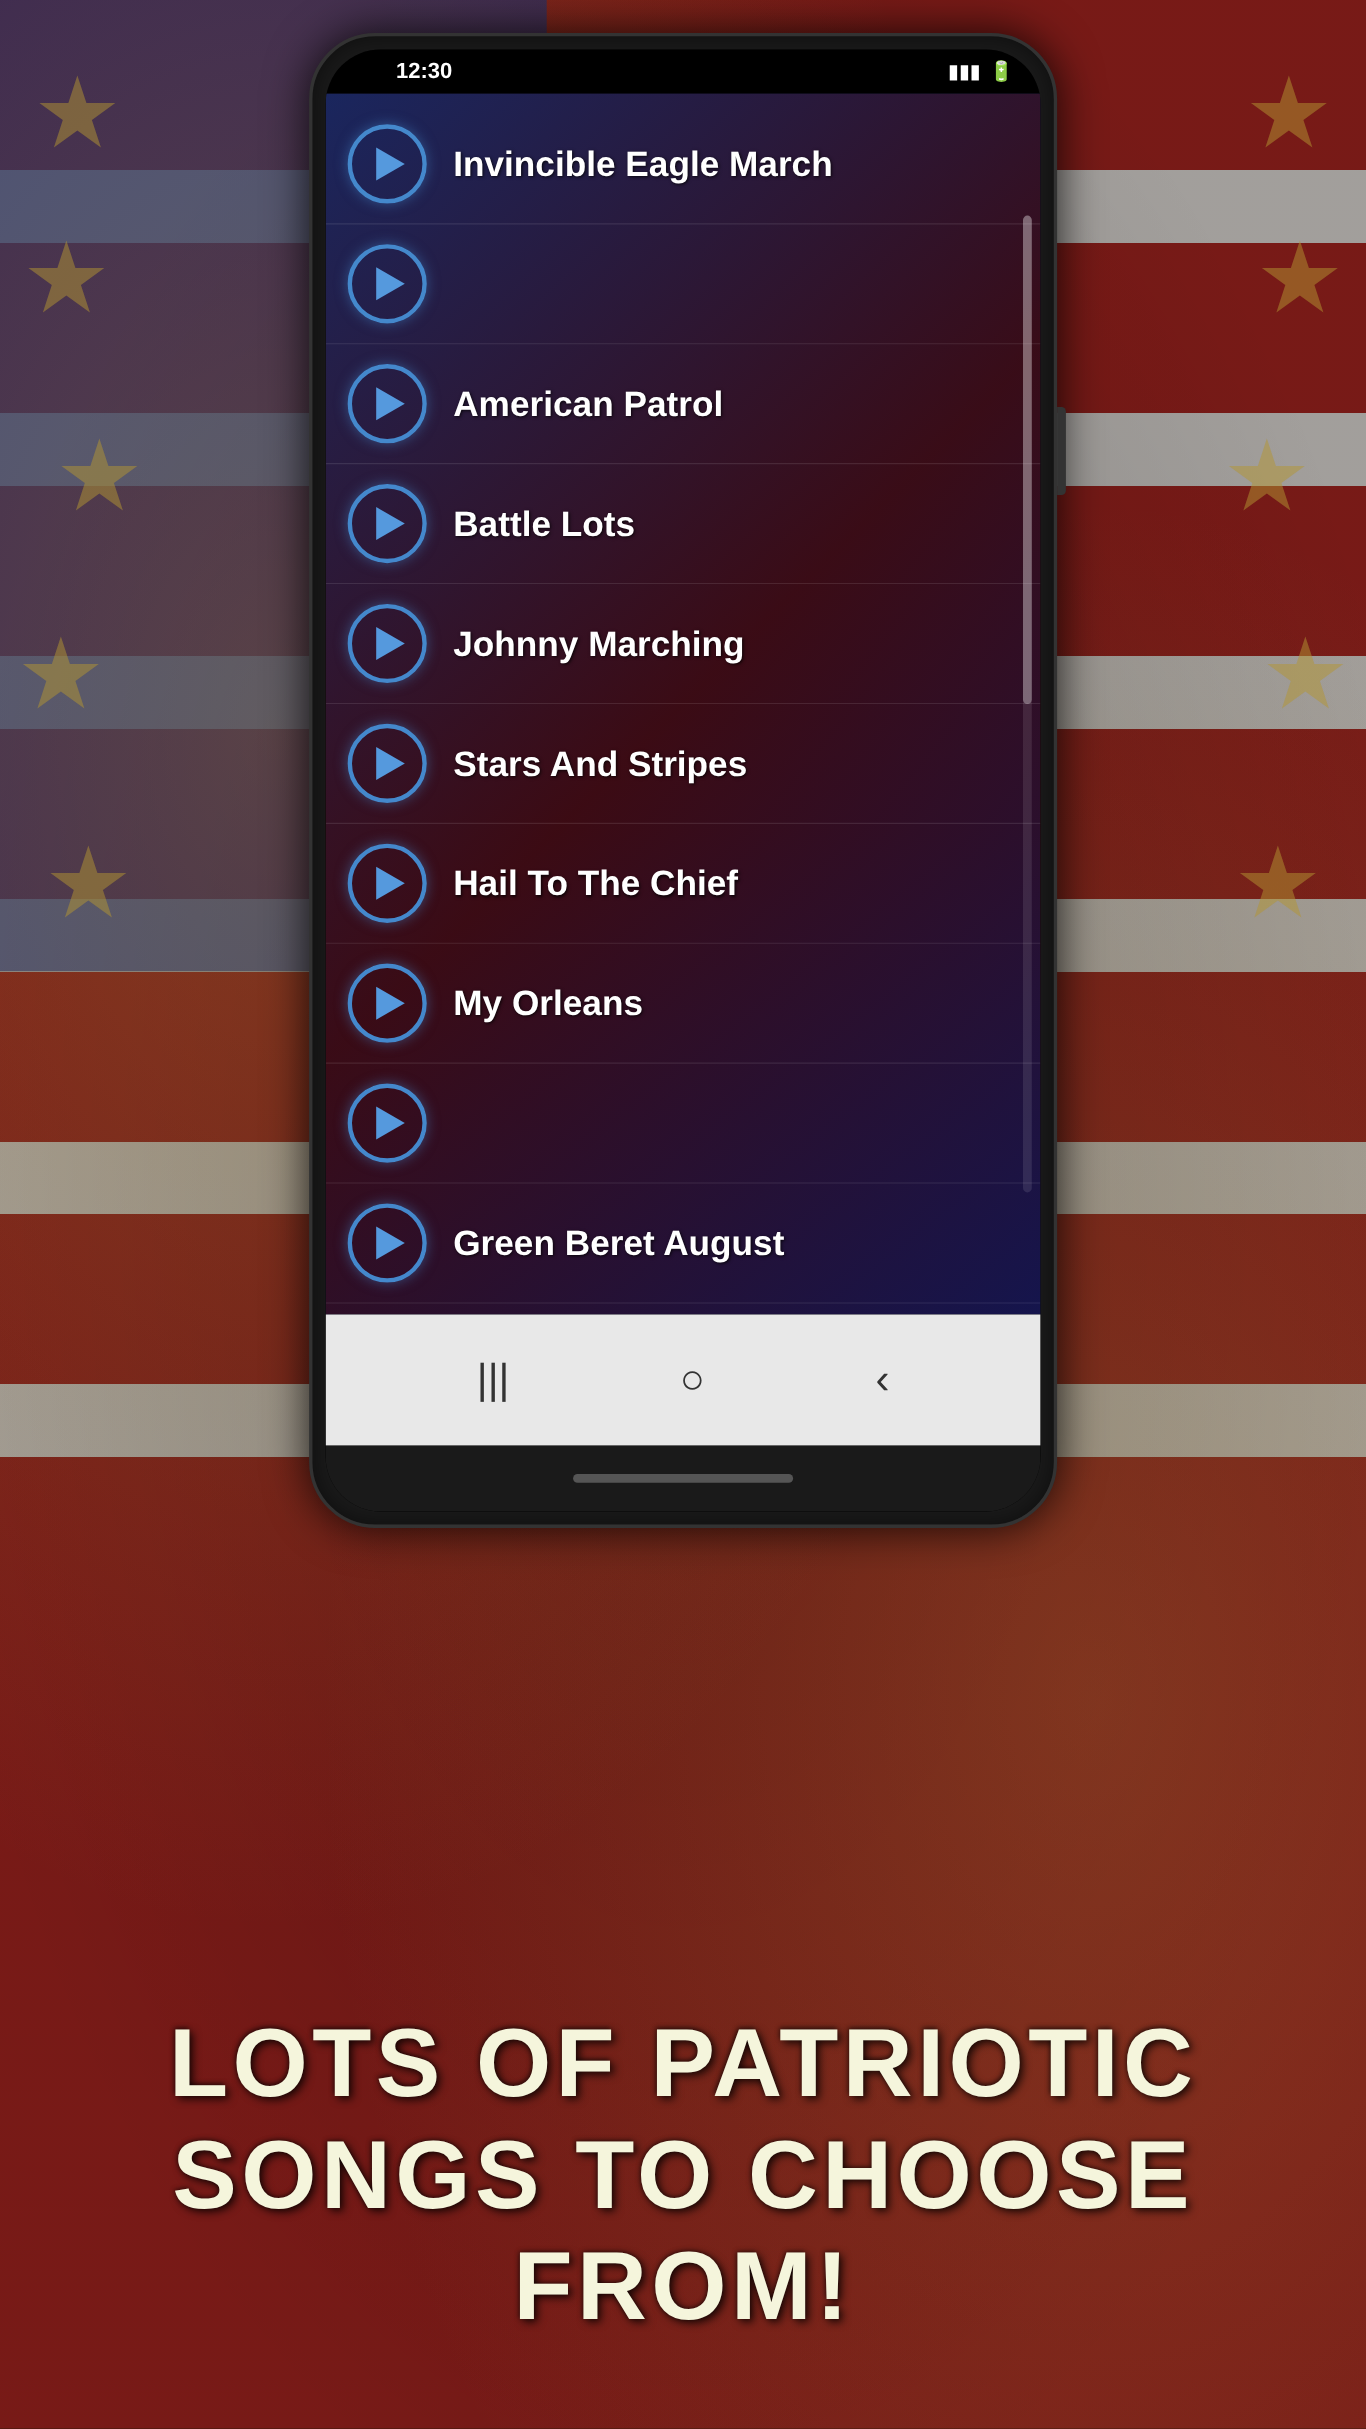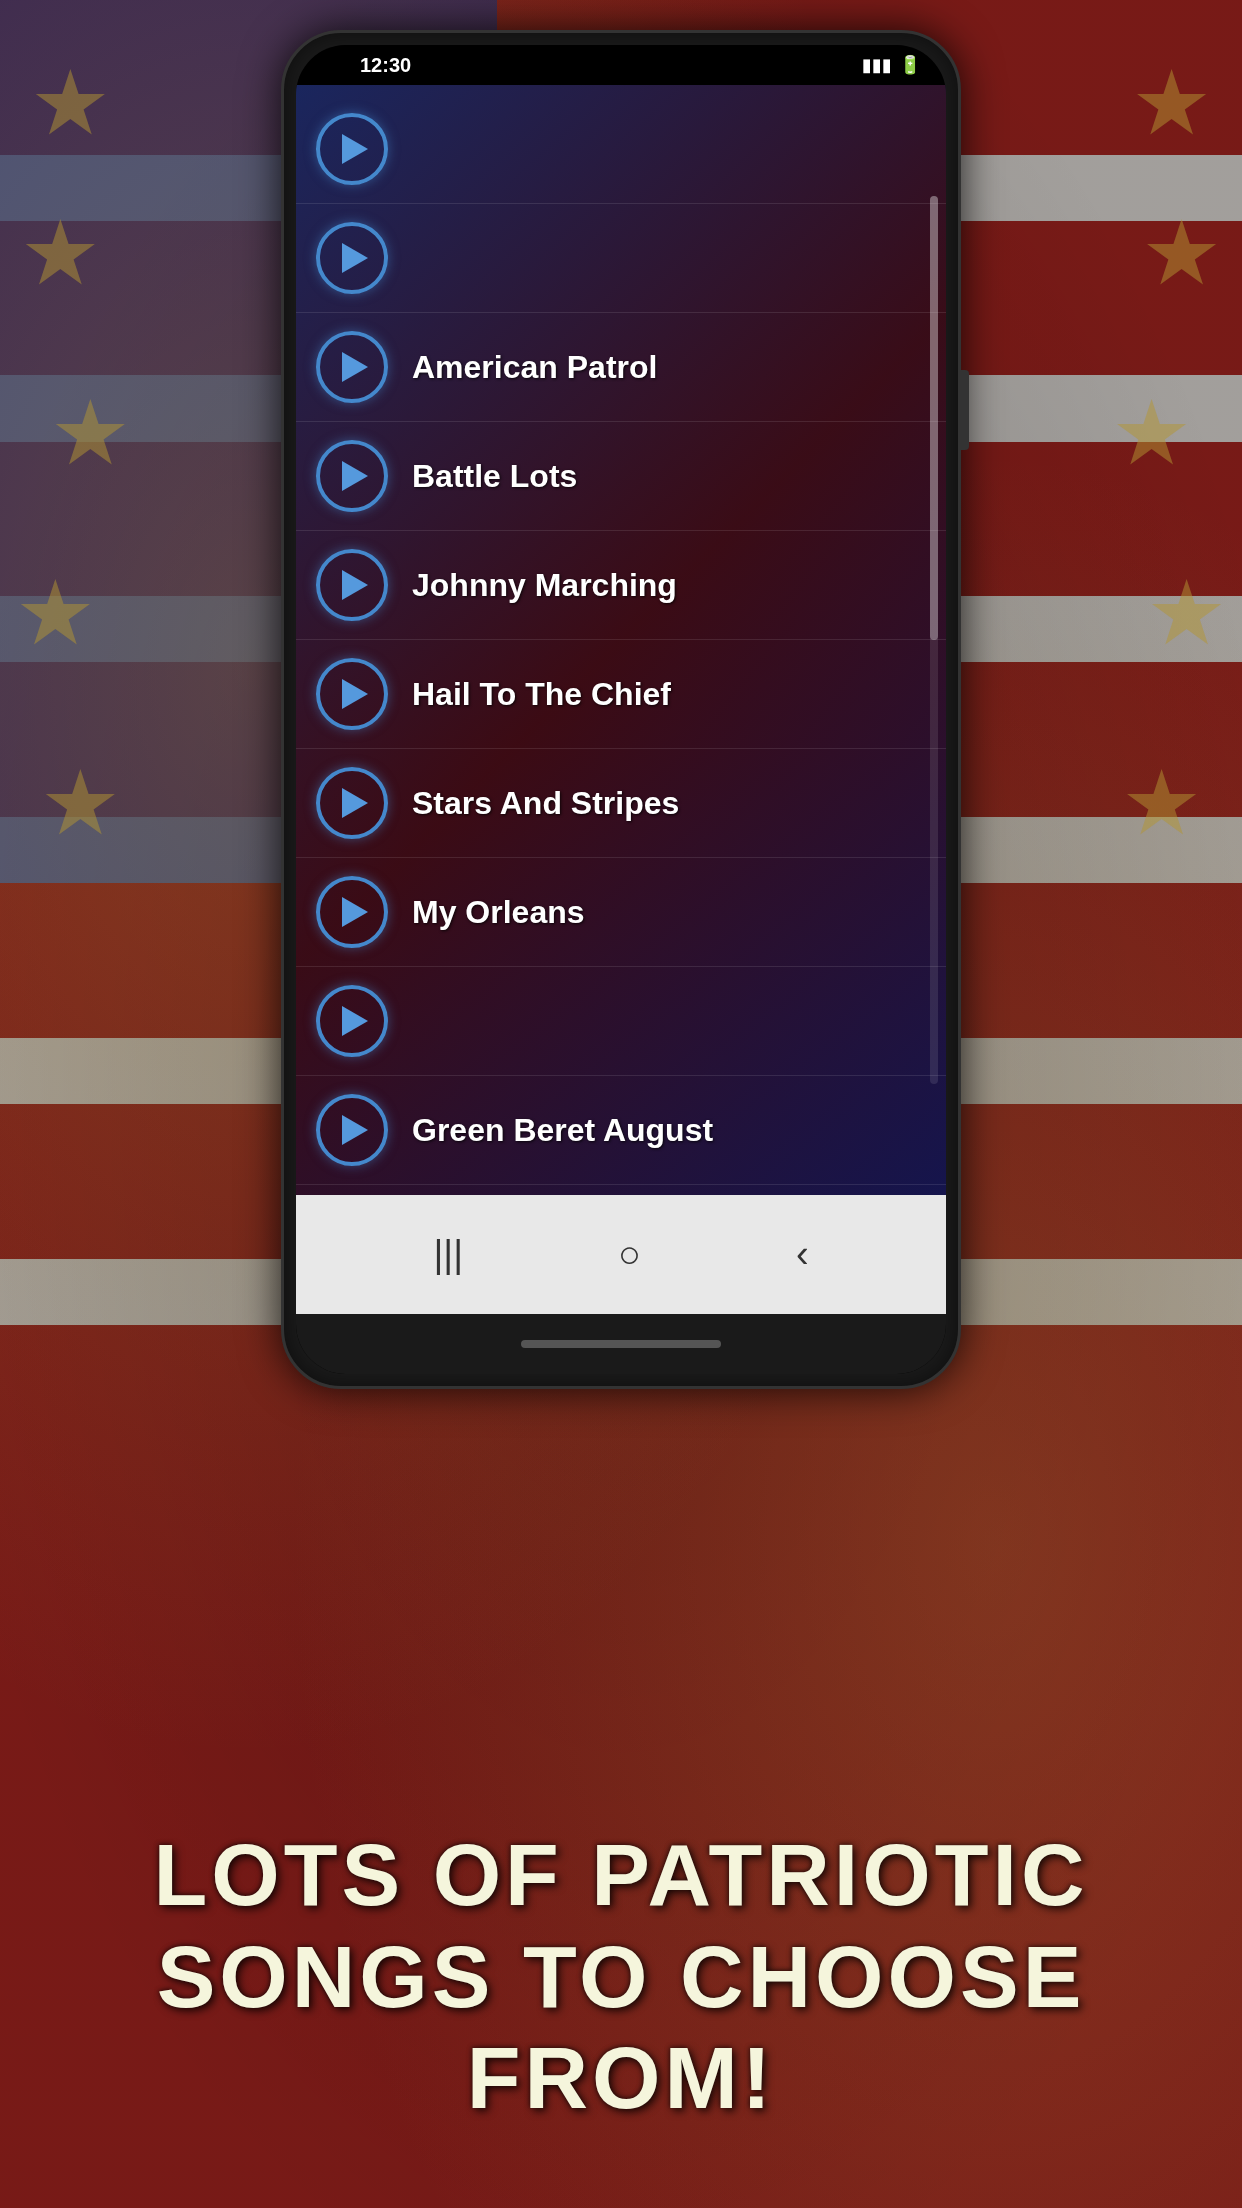--- a/index.html
+++ b/index.html
@@ -301,43 +301,44 @@
         </div>
       </div>
 
       <div class="phone-screen">
         <div class="phone-flag-bg"></div>
 
         <div class="song-list" id="song-list-container">
 
         <div class="song-item">
               <div class="play-btn"></div>
+              <span class="song-title">Invincible Eagle March</span>
             </div>
             <div class="song-item">
               <div class="play-btn"></div>
             </div>
             <div class="song-item">
               <div class="play-btn"></div>
               <span class="song-title">American Patrol</span>
             </div>
             <div class="song-item">
               <div class="play-btn"></div>
               <span class="song-title">Battle Lots</span>
             </div>
             <div class="song-item">
               <div class="play-btn"></div>
               <span class="song-title">Johnny Marching</span>
             </div>
             <div class="song-item">
               <div class="play-btn"></div>
+              <span class="song-title">Stars And Stripes</span>
+            </div>
+            <div class="song-item">
+              <div class="play-btn"></div>
               <span class="song-title">Hail To The Chief</span>
-            </div>
-            <div class="song-item">
-              <div class="play-btn"></div>
-              <span class="song-title">Stars And Stripes</span>
             </div>
             <div class="song-item">
               <div class="play-btn"></div>
               <span class="song-title">My Orleans</span>
             </div>
             <div class="song-item">
               <div class="play-btn"></div>
             </div>
             <div class="song-item">
               <div class="play-btn"></div>

